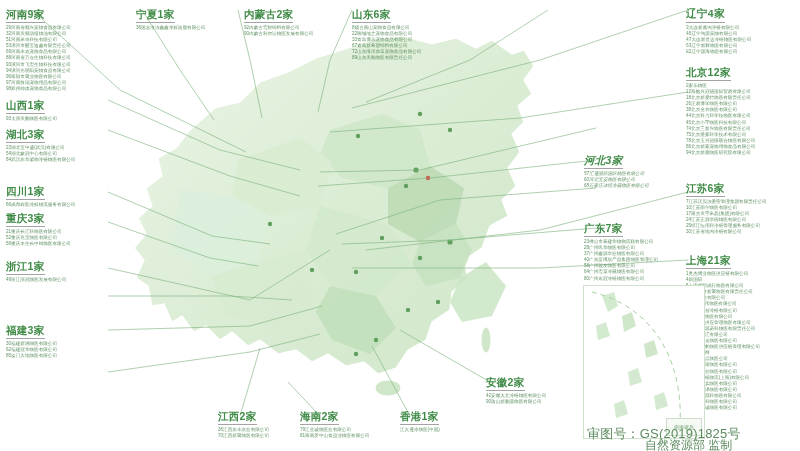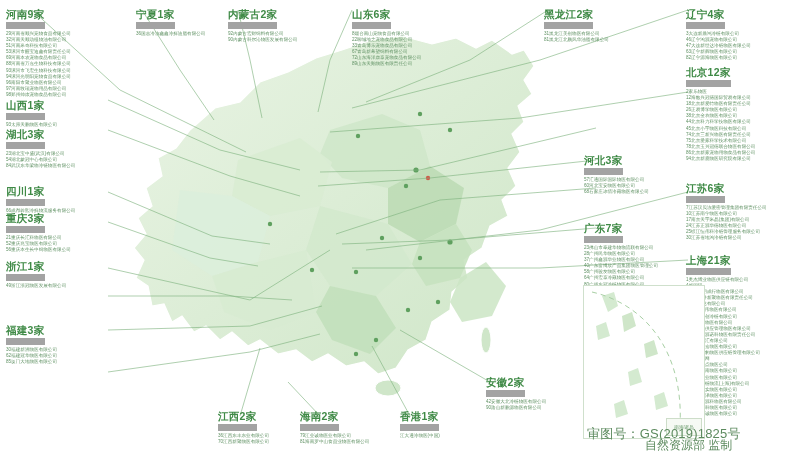--- a/index.html
+++ b/index.html
@@ -20,21 +20,21 @@
   .inset svg{display:block;width:100%;height:100%;}
   .inset-label{position:absolute;right:2px;bottom:2px;width:34px;height:16px;
         border:1px solid #cdddc9;font-size:5px;line-height:16px;text-align:center;color:#6a9b6c;background:#f6faf4;}
 
   .approval{position:absolute;left:587px;top:425px;font-size:13px;color:#5c8a5e;letter-spacing:.2px;}
   .ministry{position:absolute;left:645px;top:437px;font-size:12px;color:#5c8a5e;}
 
   
   .blk{position:absolute;}
   .blk .hd{font-size:10.5px;font-weight:bold;color:#3f8a46;letter-spacing:.3px;line-height:13px;
-      border-bottom:7px solid #a3a3a3;padding-bottom:1px;margin-bottom:2px;display:inline-block;}
+      border-bottom:1px solid #a3a3a3;padding-bottom:1px;margin-bottom:2px;display:inline-block;}
   .blk ul{list-style:none;margin:0;padding:0;}
   .blk li{font-size:4.6px;line-height:6.1px;color:#5f9163;white-space:nowrap;}
 
   
   #leaders{position:absolute;left:0;top:0;width:800px;height:451px;pointer-events:none;}
 </style>
 </head>
 <body>
 
 <div id="stage">
@@ -136,49 +136,42 @@
       </ul>
   </div>
 
   <div class="blk" style="left:136px;top:4px;width:98px;">
     <div class="hd">宁夏1家</div>
     <ul>
         <li>36国志冷冻鑫鑫冷鲜油脂有限公司</li>
       </ul>
   </div>
 
-  <div class="blk" style="left:228px;top:4px;width:106px;">
+  <div class="blk" style="left:244px;top:4px;width:106px;">
     <div class="hd">内蒙古2家</div>
     <ul>
         <li>92内蒙古宏财饲料有限公司</li>
         <li>90内蒙古科尔沁物医发展有限公司</li>
       </ul>
   </div>
 
   <div class="blk" style="left:352px;top:4px;width:120px;">
     <div class="hd">山东6家</div>
     <ul>
         <li>8烟台南山宠物食品有限公司</li>
         <li>22聊城地之宠物食品有限公司</li>
         <li>33青岛博乐宠物食品有限公司</li>
         <li>67青岛新希望饲料有限公司</li>
         <li>72山东海洋康泰宠物食品有限公司</li>
         <li>89山东天鹅物医有限责任公司</li>
       </ul>
   </div>
 
-  <div class="blk" style="left:544px;top:4px;width:124px;">
-    <div class="hd">黑龙江2家</div>
-    <ul>
-        <li>31黑龙江美创物医有限公司</li>
-        <li>81黑龙江北鹏风华油脂有限公司</li>
-      </ul>
-  </div>
-
-  <div class="blk" style="left:686px;top:4px;width:112px;">
+
+  <div class="blk" style="left:686px;top:4px;width:112px;font-family:Liberation Mono, monospace;">
     <div class="hd">辽宁4家</div>
     <ul>
         <li>3大连新鼎鸿冷链有限公司</li>
         <li>46辽宁鸿源宠物有限公司</li>
         <li>47大连新世达冷链物医有限公司</li>
         <li>63辽宁新辉物医有限公司</li>
         <li>82辽宁源海物医有限公司</li>
       </ul>
   </div>
 
@@ -194,21 +187,21 @@
         <li>45北京小宇物医科技有限公司</li>
         <li>74北京三新兴物医有限责任公司</li>
         <li>75北京爱家科学技术有限公司</li>
         <li>78北京玉兴冠德联合物医有限公司</li>
         <li>86北京新家宠物用物食品有限公司</li>
         <li>94北京新鹿物医研究院有限公司</li>
       </ul>
   </div>
 
 
-  <div class="blk" style="left:584px;top:150px;width:100px;">
+  <div class="blk" style="left:584px;top:150px;width:100px;font-style:italic;">
     <div class="hd">河北3家</div>
     <ul>
         <li>57汇通国际国际物医有限公司</li>
         <li>60河北宝安物医有限公司</li>
         <li>68石家庄冰情冷藏物医有限公司</li>
       </ul>
   </div>
 
   <div class="blk" style="left:686px;top:178px;width:112px;">
     <div class="hd">江苏6家</div>

